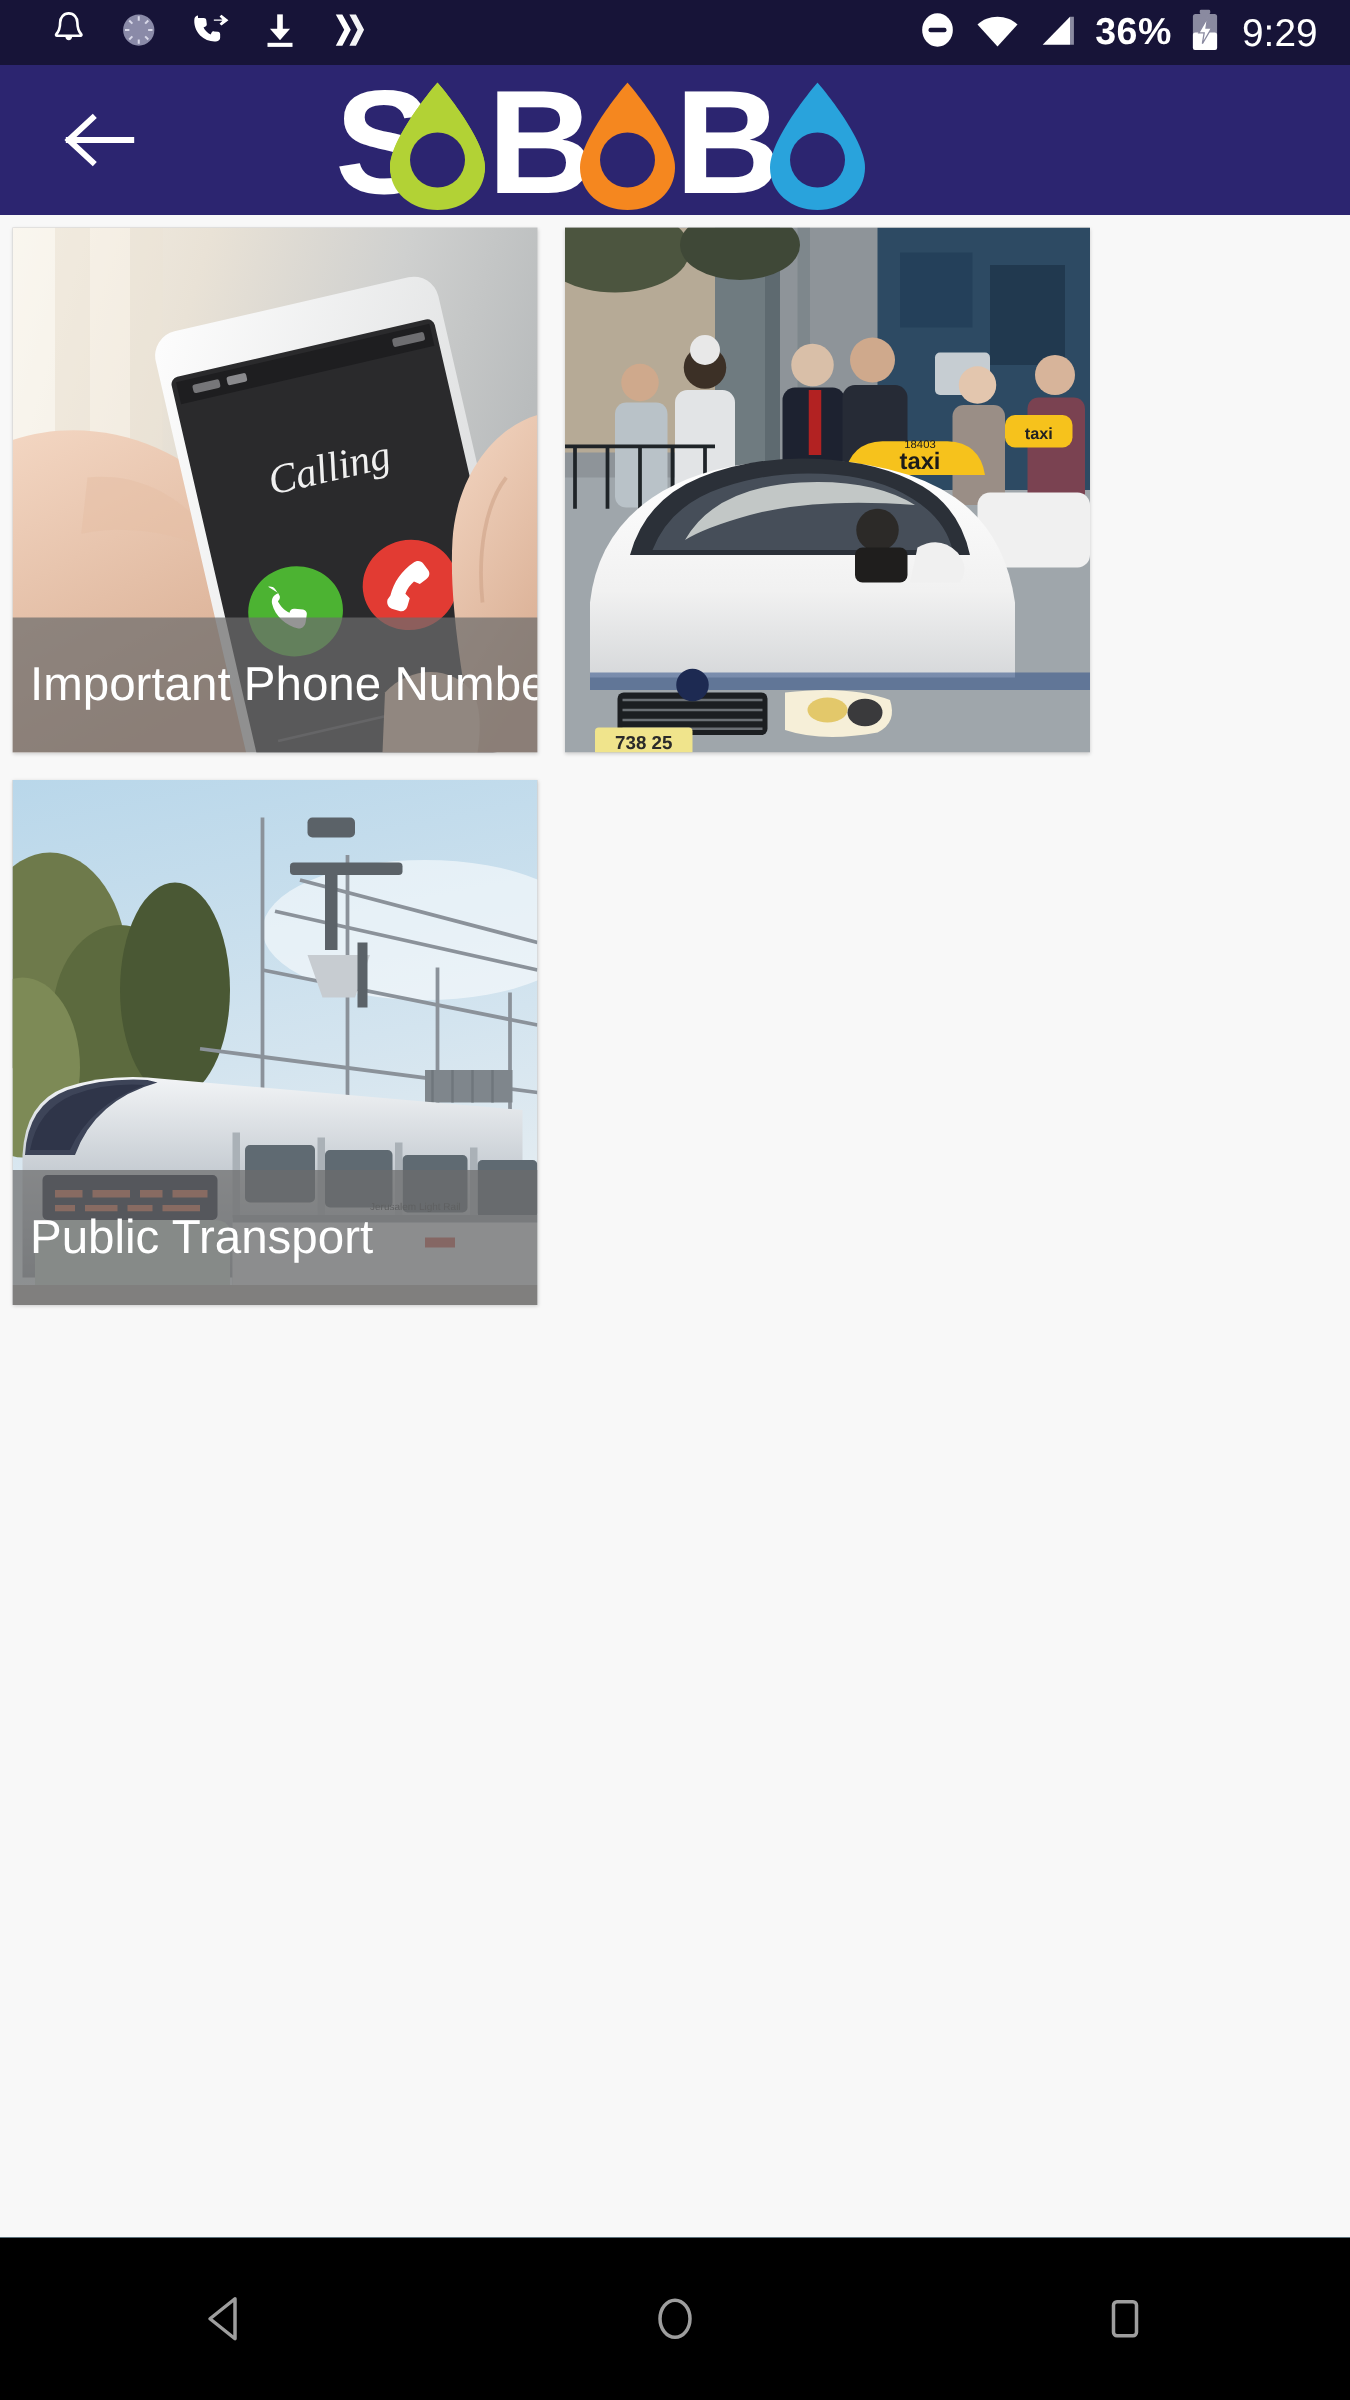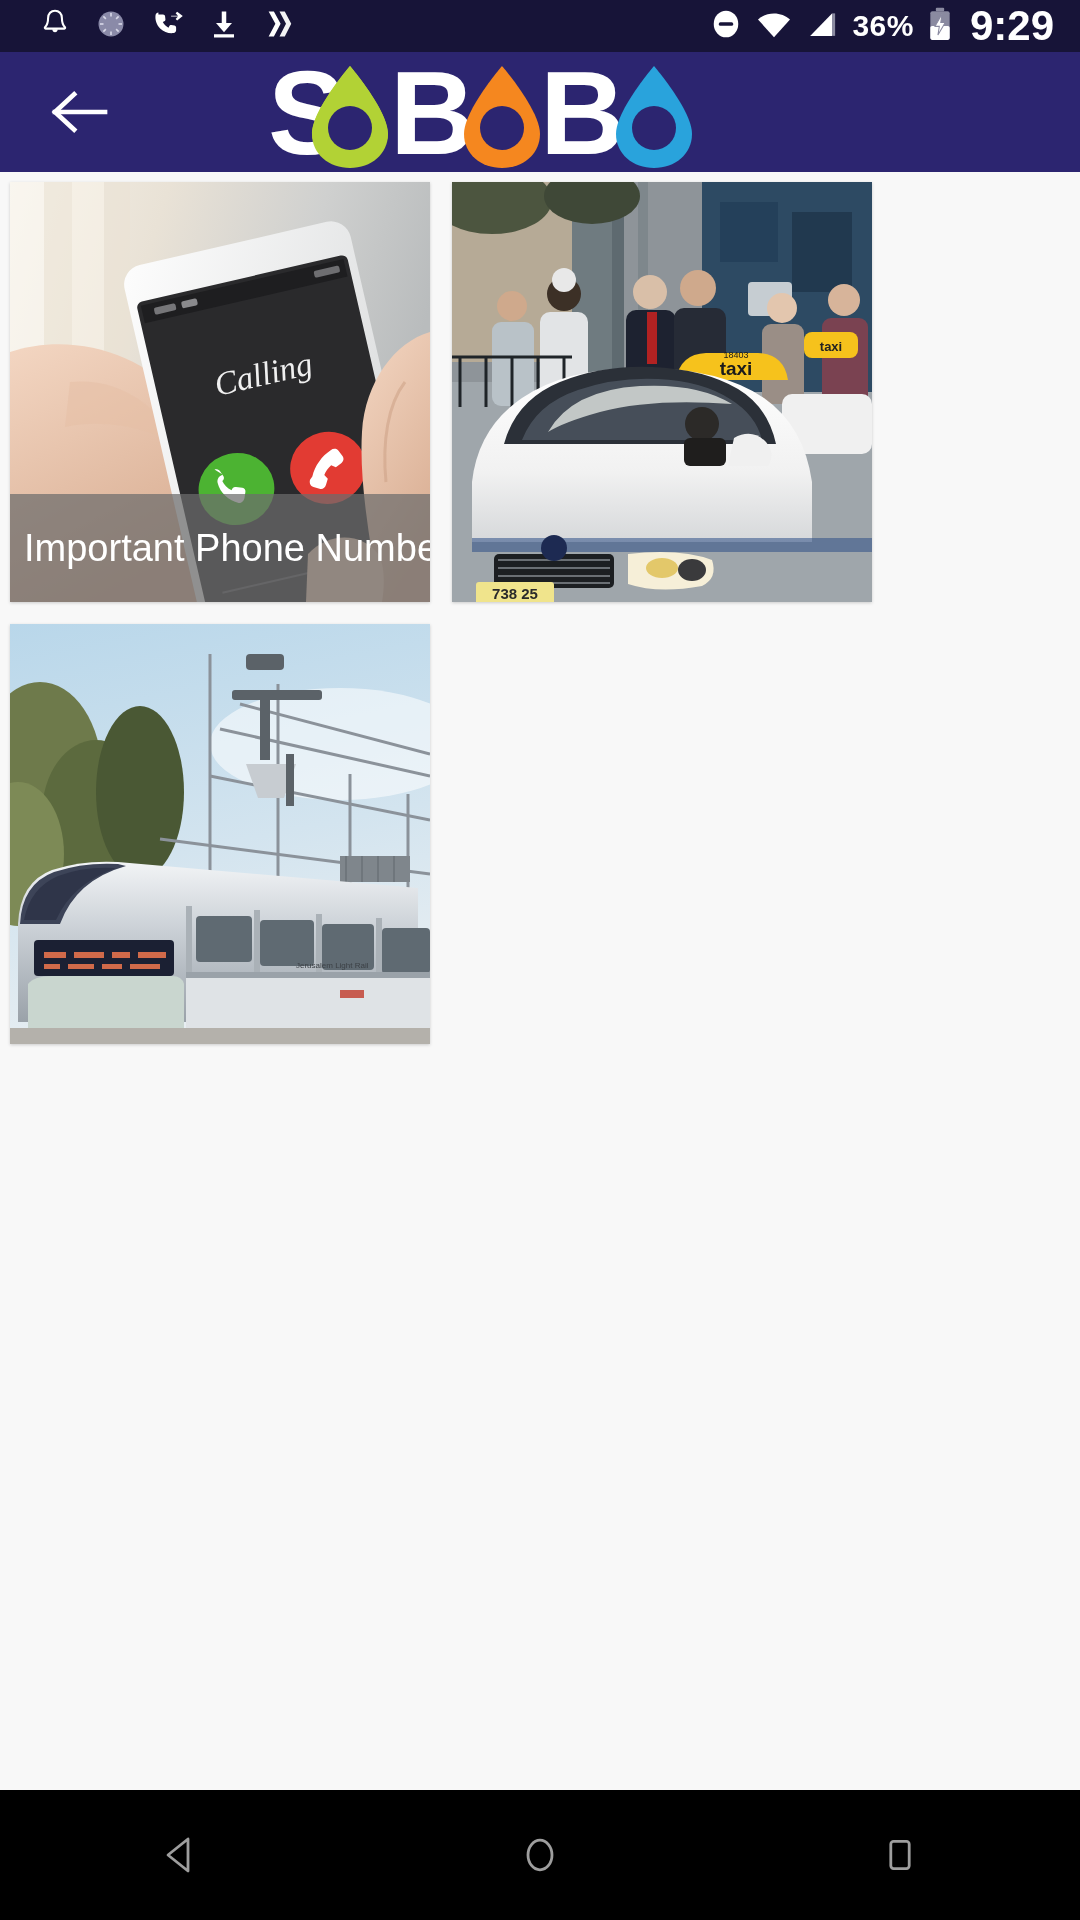--- a/index.html
+++ b/index.html
@@ -14,21 +14,21 @@
   
   .statusbar {
     position: absolute; top: 0; left: 0; width: 1080px; height: 52px;
     background: #171438; display: flex; align-items: center;
     padding: 0 18px; color: #fff;
   }
   .sb-left { display: flex; align-items: center; gap: 26px; margin-left: 22px; }
   .sb-right { display: flex; align-items: center; gap: 14px; margin-left: auto; margin-right: 8px; }
   .sb-icon { display: block; }
   .sb-text { font-size: 30px; font-weight: bold; letter-spacing: 0.5px; line-height: 1; }
-  .sb-clock { font-size: 42px; font-weight: bold; line-height: 1; margin-left: 4px; }
+  .sb-clock { font-size: 31px; font-weight: normal; line-height: 1; margin-left: 4px; }
 
   
   .appbar {
     position: absolute; top: 52px; left: 0; width: 1080px; height: 120px;
     background: #2c2570; overflow: hidden;
   }
   .back-btn {
     position: absolute; left: 44px; top: 50%; transform: translateY(-50%);
     width: 72px; height: 72px; display: flex; align-items: center; justify-content: center;
   }
@@ -434,20 +434,23 @@
 
             <rect x="176" y="350" width="244" height="70" fill="#dfe3e6"></rect>
             <rect x="176" y="348" width="244" height="6" fill="#9aa2a9"></rect>
             <text x="286" y="344" font-family="Liberation Sans, sans-serif" font-size="8" fill="#3c4146">Jerusalem Light Rail</text>
 
             <rect x="330" y="366" width="24" height="8" fill="#c0392b" opacity="0.8"></rect>
           </g>
 
           <rect x="0" y="404" width="420" height="16" fill="#b4b1ab"></rect>
         </svg>
+        <div class="card-caption">
+          <span>Public Transport</span>
+        </div>
       </div>
 
     </div>
   </div>
 
   <div class="navbar">
     <div class="nav-btn">
       <svg width="48" height="48" viewBox="0 0 24 24" fill="none" stroke="#9e9e9e" stroke-width="1.4" stroke-linejoin="round">
         <path d="M16 4 L6 12 L16 20 Z"></path>
       </svg>

